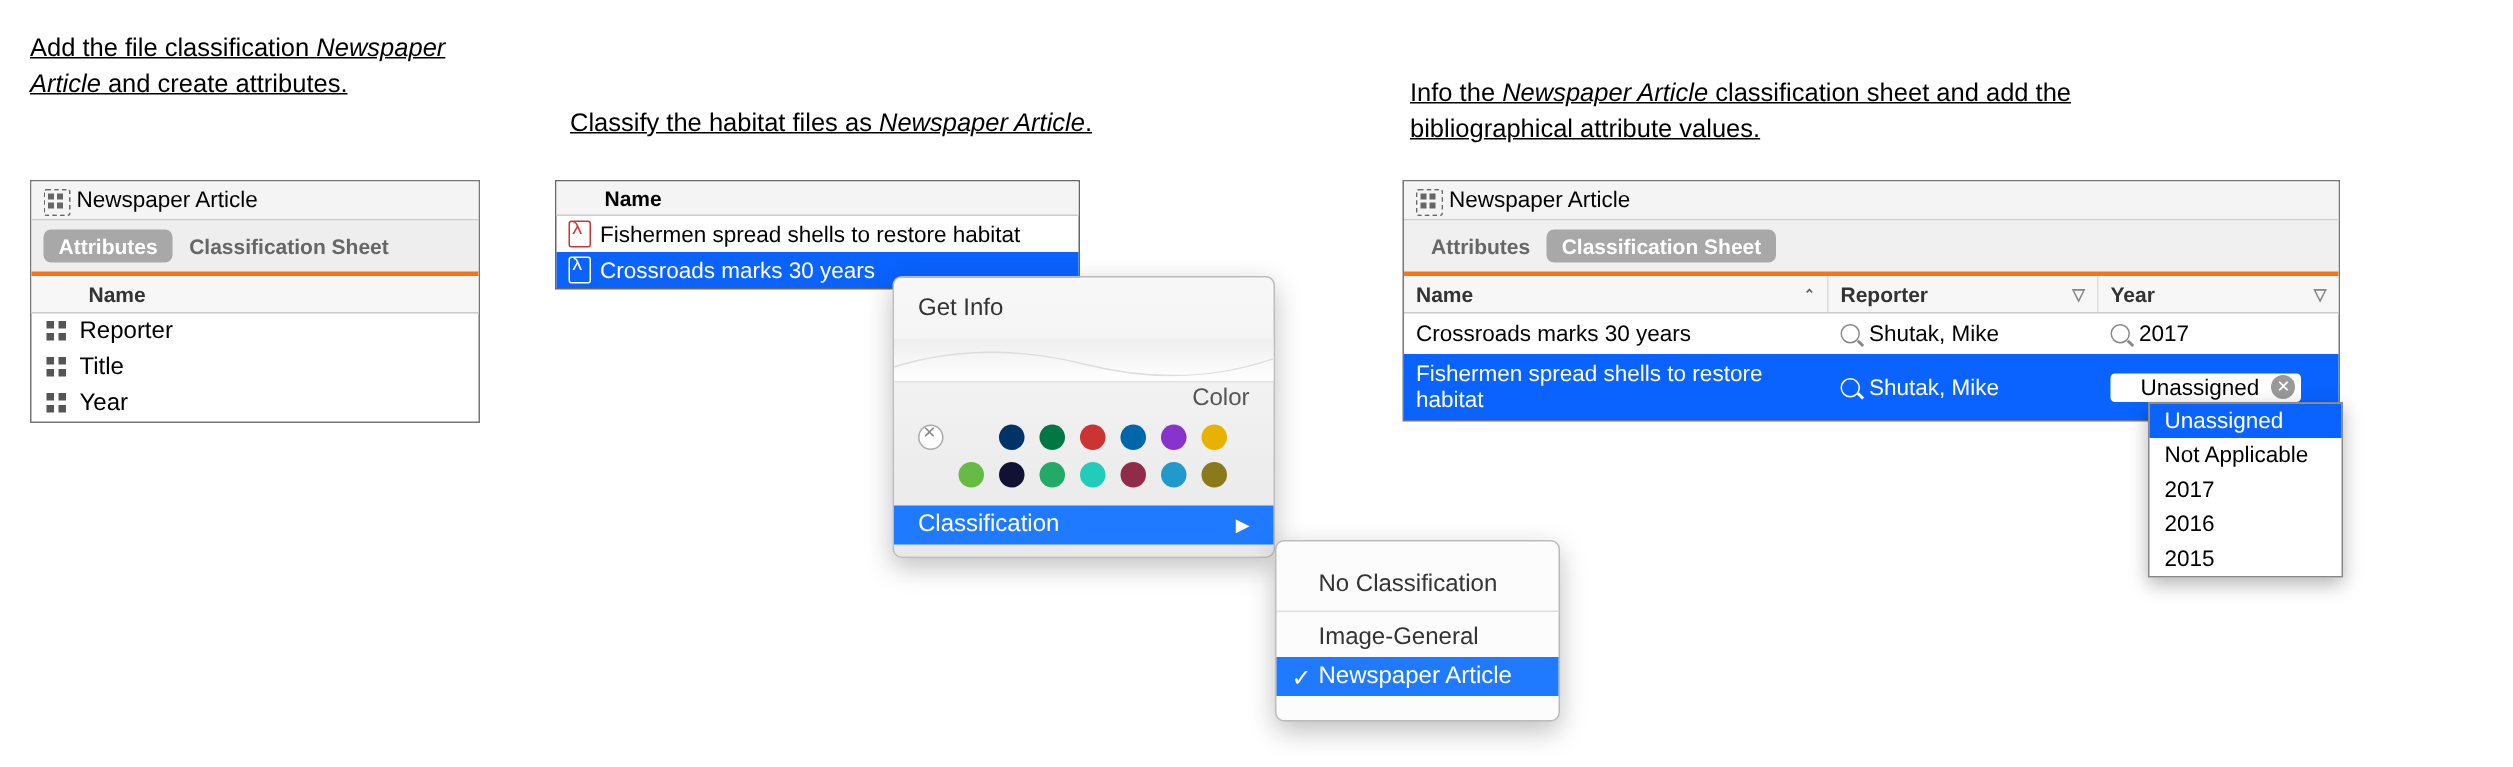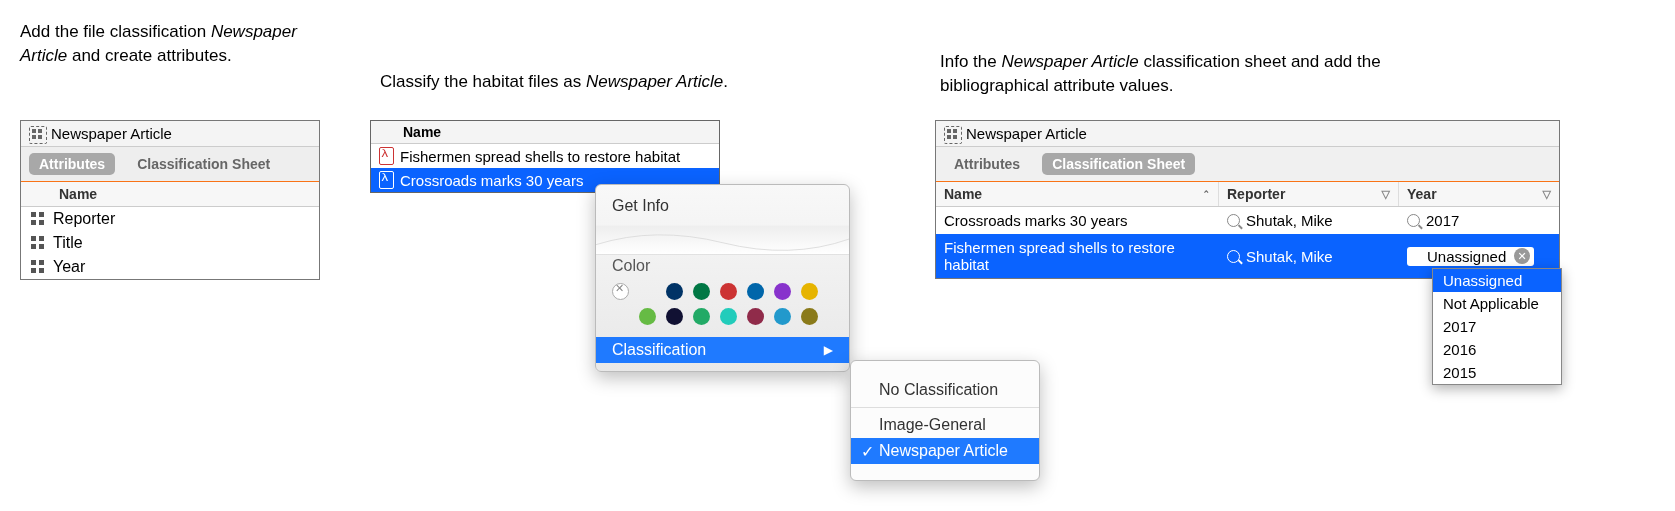--- a/index.html
+++ b/index.html
@@ -7,21 +7,21 @@
     margin: 0;
     padding: 20px;
     font-family: -apple-system, "Helvetica Neue", Arial, sans-serif;
     font-size: 14px;
     background: #fff;
     color: #000;
     width: 1675px;
   }
   .canvas { position: relative; width: 1635px; height: 480px; }
 
-  .caption { font-size: 17px; line-height: 1.4; }
+  .caption { font-size: 17px; line-height: 1.4; text-decoration: underline; }
   .caption em { font-style: italic; }
 
   
   .panel-box {
     border: 1px solid #777;
     background: #fff;
   }
   .panel-titlebar {
     display: flex; align-items: center; gap: 6px;
     background: #f4f4f4;
@@ -36,23 +36,23 @@
   .classif-icon::before {
     content:""; position:absolute; left:0; top:0; width:16px; height:16px;
     border:1.5px dashed #666; border-radius:2px;
   }
   .classif-icon::after {
     content:""; position:absolute; left:3px; top:3px; width:4px; height:4px;
     background:#666;
     box-shadow: 6px 0 0 #666, 0 6px 0 #666, 6px 6px 0 #666;
   }
   .tabrow {
-    display: flex; gap: 12px; align-items: center;
+    display: flex; gap: 1px; align-items: center;
     background: #eee;
-    border-bottom: 1px solid #f97316;
+    border-bottom: 3px solid #f97316;
     padding: 6px 8px;
   }
   .tab {
     padding: 3px 10px;
     border-radius: 5px;
     color: #666;
     font-weight: 600;
     font-size: 14px;
   }
   .tab.active {
@@ -117,21 +117,21 @@
   .ctx-item.sel { background:#1f7aff; color:#fff; }
   .ctx-sep { height: 6px; }
   .ctx-wave {
     height: 30px;
     background: linear-gradient(#eee,#fff);
     position:relative; overflow:hidden;
     border-top:1px solid rgba(0,0,0,0.05);
     border-bottom:1px solid rgba(0,0,0,0.05);
   }
   .ctx-wave svg { position:absolute; left:0; top:0; width:100%; height:100%; }
-  .ctx-label { padding: 2px 16px; color:#555; }
+  .ctx-label { padding: 2px 16px; color:#555;text-align:right; }
   .color-grid { padding: 6px 16px; display:flex; flex-direction:column; gap:8px; }
   .color-row { display:flex; gap:10px; }
   .swatch { width:17px; height:17px; border-radius:50%; }
   .swatch.clear { border:1px solid #aaa; background:#fff; position:relative; }
   .swatch.clear::after { content:"✕"; position:absolute; left:2px; top:-2px; font-size:11px; color:#888;}
   .submenu-arrow { margin-left:auto; font-size:12px; }
 
   .submenu {
     background:#fcfcfc; border:1px solid #bbb; border-radius:6px;
     box-shadow: 0 6px 18px rgba(0,0,0,0.25);

